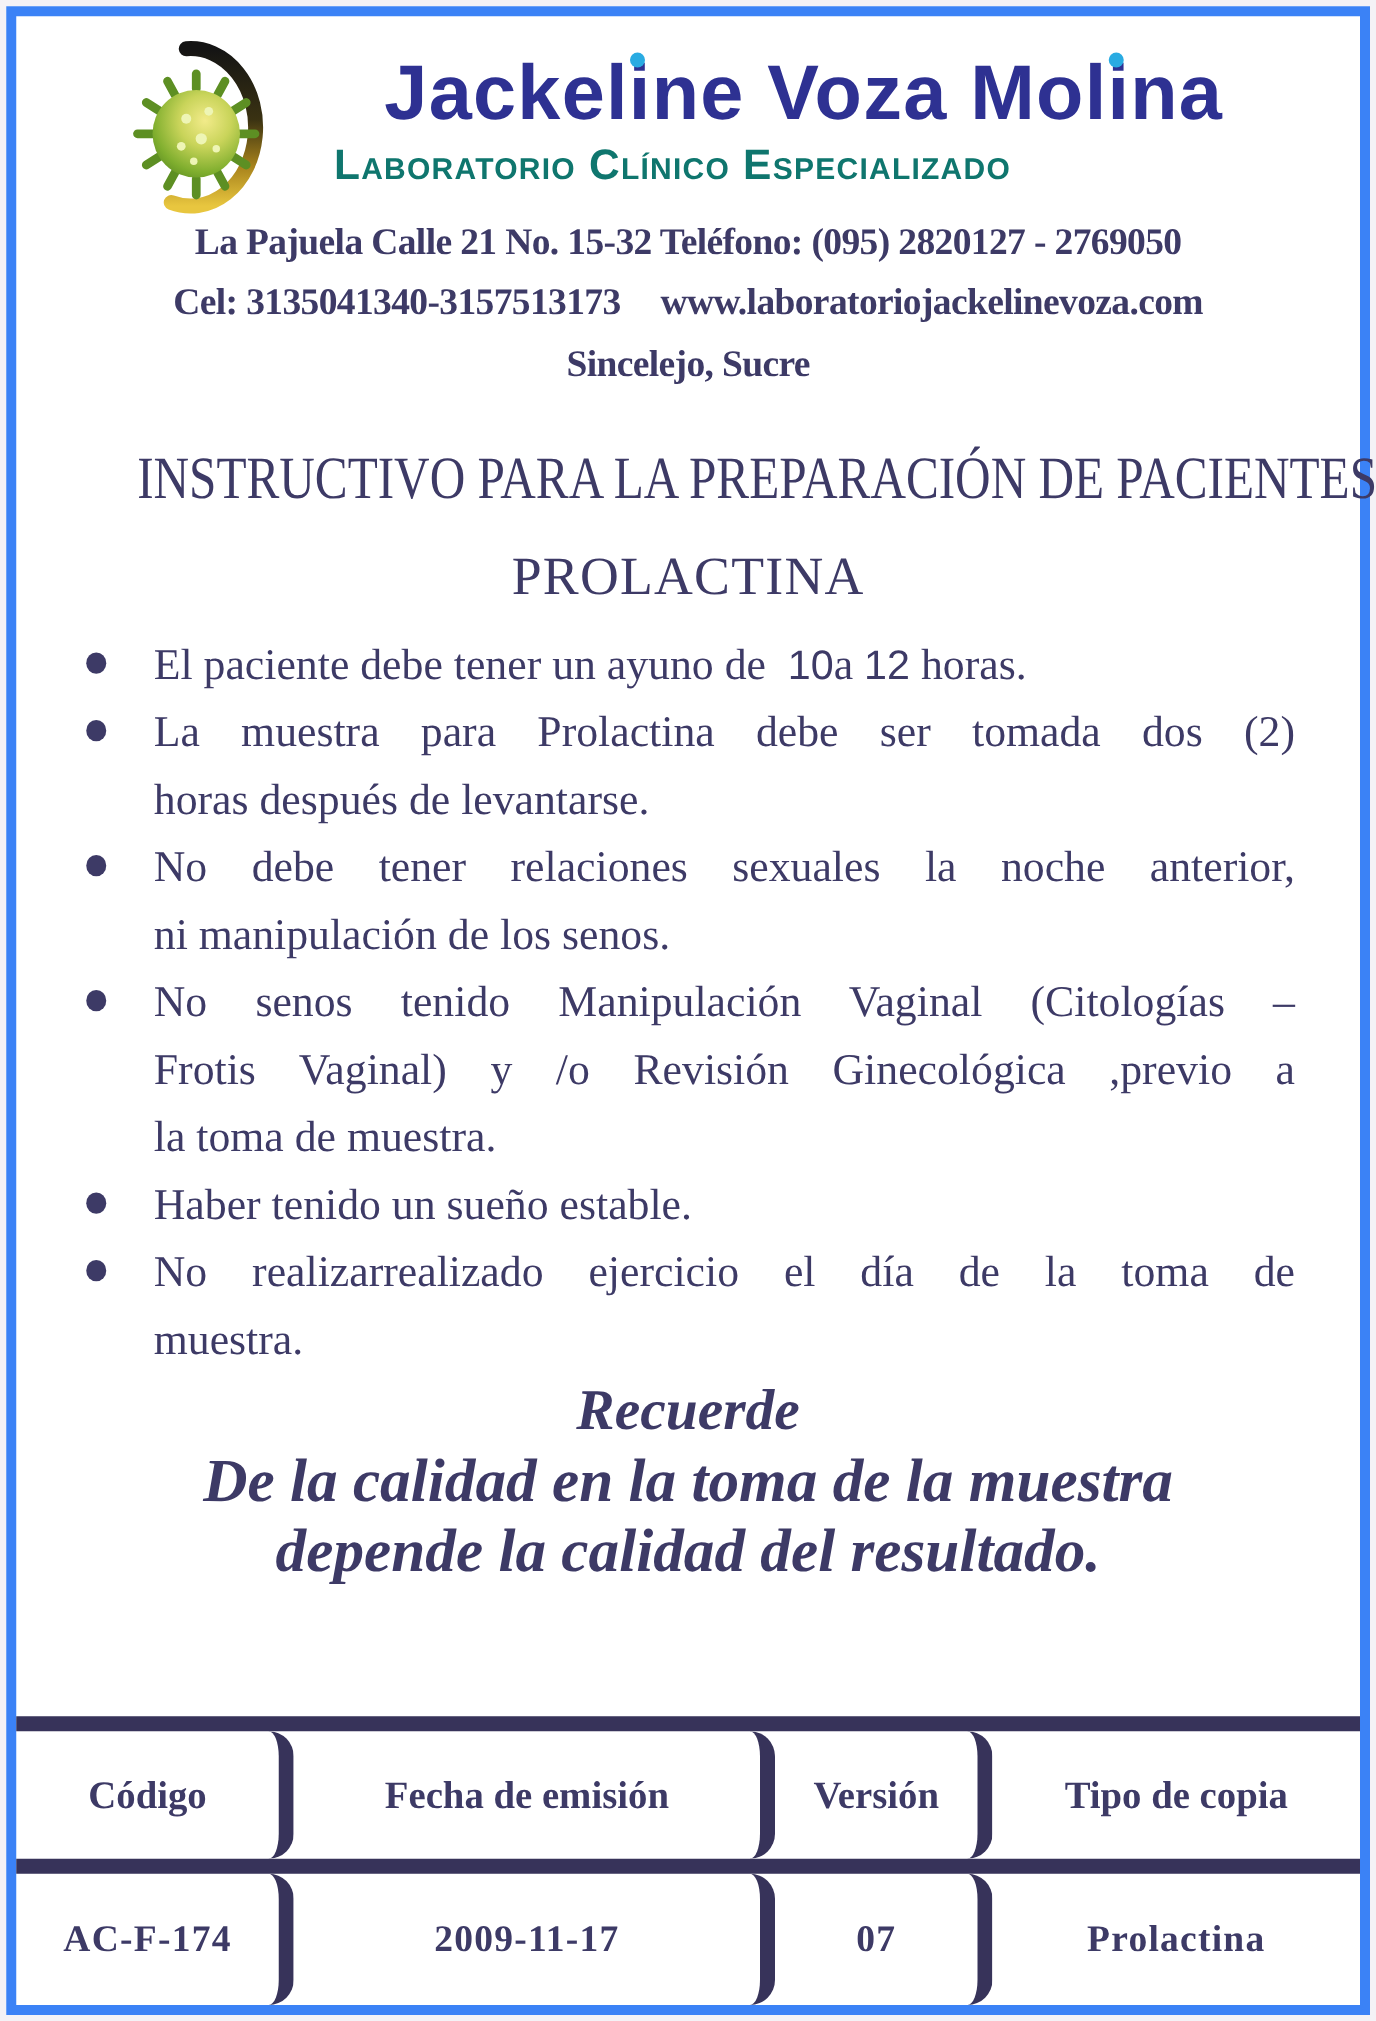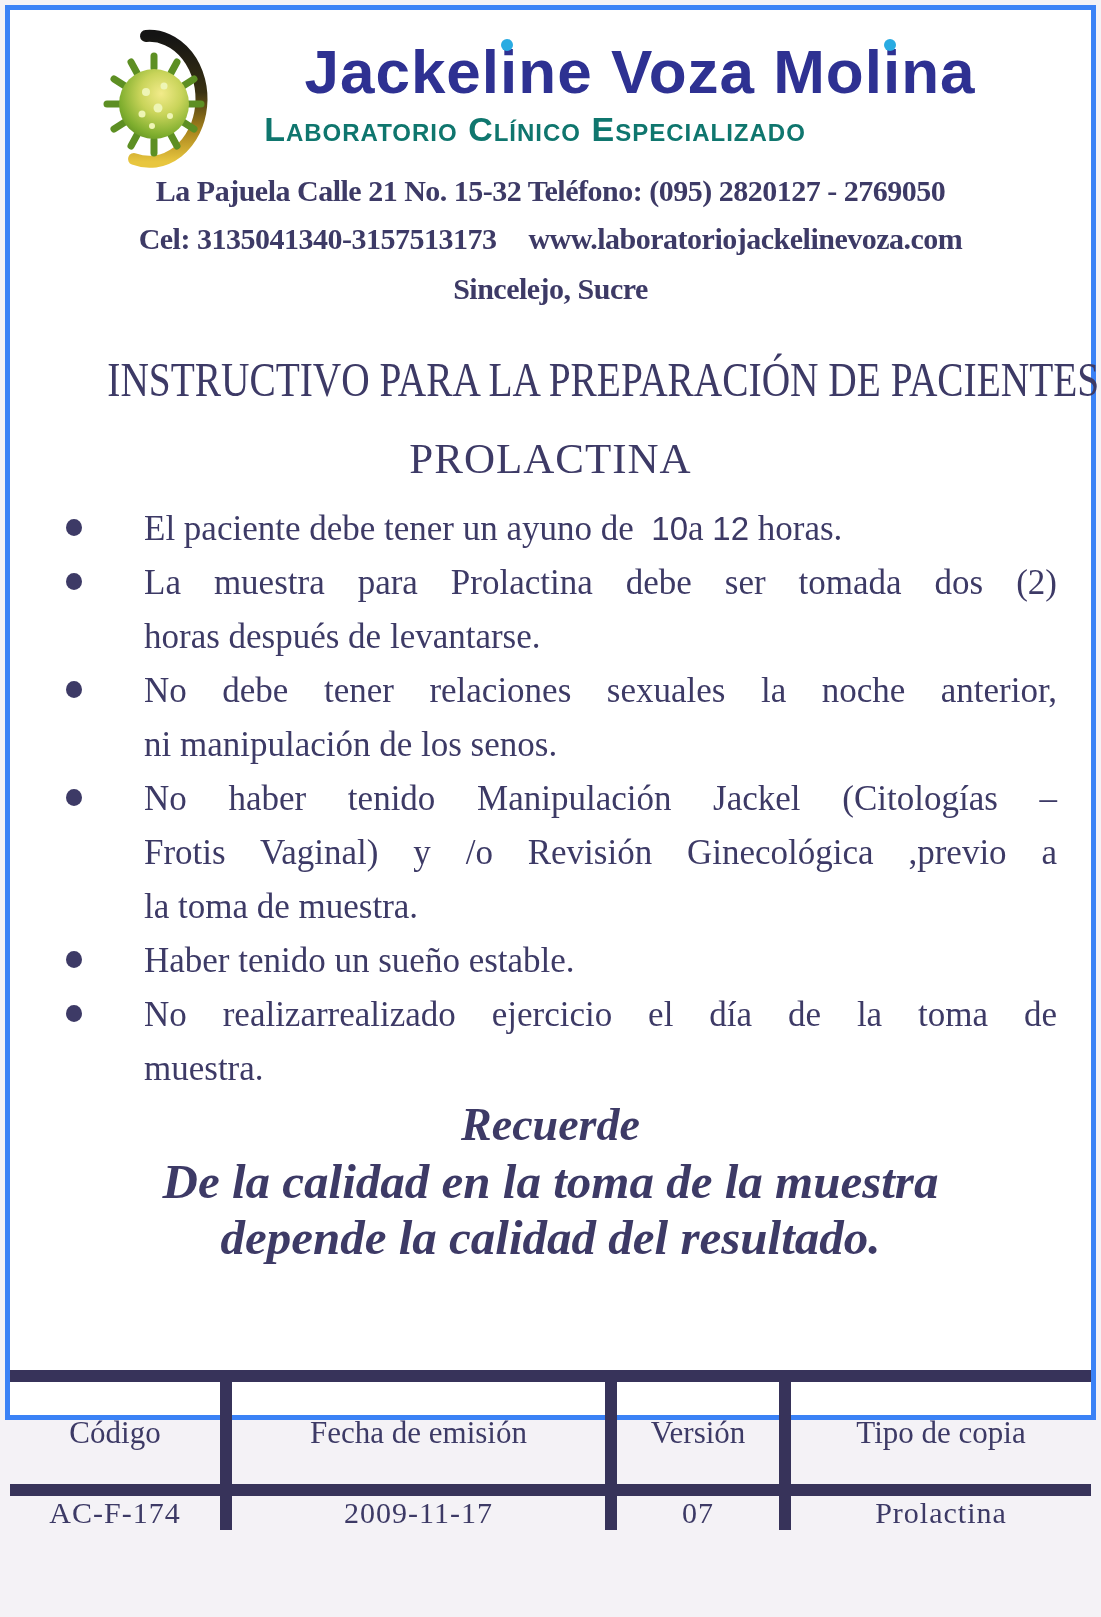--- a/index.html
+++ b/index.html
@@ -1,22 +1,22 @@
 <!DOCTYPE html>
 <html><head>
 <meta charset="utf-8">
 <style>
   html,body{margin:0;padding:0;}
   body{
     width:1101px;height:1617px;position:relative;background:#f4f2f6;
     font-family:"Liberation Serif",serif;color:#3d3a66;overflow:hidden;
   }
   .page{
-    position:absolute;top:5px;left:5px;width:1091px;height:1415px;
-    border:5px solid #3b82f6;box-sizing:border-box;background:#ffffff;
+    position:absolute;top:5px;left:5px;width:1091px;height:1607px;
+    border:8px solid #3b82f6;box-sizing:border-box;background:#ffffff;
   }
   
   .logo{position:absolute;left:92px;top:14px;width:126px;height:150px;}
   .brand{
     position:absolute;left:190px;top:26px;width:880px;text-align:center;
     font-family:"Liberation Sans",sans-serif;font-weight:bold;
     font-size:62px;letter-spacing:1px;color:#2e3192;white-space:nowrap;
   }
   .brand .idot{position:relative;display:inline-block;}
   .brand .idot::after{
@@ -47,21 +47,21 @@
   
   .instructions{
     position:absolute;left:48px;top:492px;width:975px;margin:0;padding:0;
     list-style:none;font-size:35px;line-height:54px;
   }
   .instructions li{position:relative;padding-left:62px;margin:0;}
   .dot{
     position:absolute;left:8px;top:17px;width:16px;height:17px;
     background:#3d3a66;border-radius:50%;
   }
-  .line{width:100%;margin-left:24px;}
+  .line{width:100%;}
   .fill{text-align:justify;text-align-last:justify;}
   .prewrap{white-space:pre-wrap;}
   .num{font-family:"Liberation Sans",sans-serif;font-size:33px;}
   
   .reminder{
     position:absolute;left:0;right:0;top:1086px;text-align:center;
     font-weight:bold;font-style:italic;
   }
   .reminder-heading{font-size:46px;line-height:58px;}
   .reminder-line{font-size:49px;line-height:56px;}
@@ -69,21 +69,21 @@
   .ftable{
     position:absolute;left:0;right:0;top:1360px;bottom:0;
     border-top:12px solid #37335a;display:flex;flex-direction:column;
   }
   .frow{display:flex;flex-direction:row;}
   .frow-head{flex:0 0 102px;border-bottom:12px solid #37335a;}
   .frow-vals{flex:1;}
   .fcell{
     display:flex;align-items:center;justify-content:center;
     border-right:12px solid #37335a;box-sizing:border-box;
-    font-weight:normal;font-size:31px;white-space:nowrap;
+    font-weight:bold;font-size:31px;white-space:nowrap;border-radius:20px;
   }
   .fcell:last-child{border-right:none;}
   .c1{flex:0 0 222px;}
   .c2{flex:0 0 385px;}
   .c3{flex:0 0 174px;}
   .c4{flex:1;}
   .fval{font-size:30px;letter-spacing:1px;}
 </style>
 </head>
 <body>
@@ -157,21 +157,21 @@
       <div class="line fill">La muestra para Prolactina debe ser tomada dos (2)</div>
       <div class="line">horas después de levantarse.</div>
     </li>
     <li>
       <span class="dot"></span>
       <div class="line fill">No debe tener relaciones sexuales la noche anterior,</div>
       <div class="line">ni manipulación de los senos.</div>
     </li>
     <li>
       <span class="dot"></span>
-      <div class="line fill">No haber tenido Manipulación Jackel (Citologías –</div>
+      <div class="line fill">No senos tenido Manipulación Vaginal (Citologías –</div>
       <div class="line fill">Frotis Vaginal) y /o Revisión Ginecológica ,previo a</div>
       <div class="line">la toma de muestra.</div>
     </li>
     <li>
       <span class="dot"></span>
       <div class="line">Haber tenido un sueño estable.</div>
     </li>
     <li>
       <span class="dot"></span>
       <div class="line fill">No realizarrealizado  ejercicio el día de la toma de</div>

